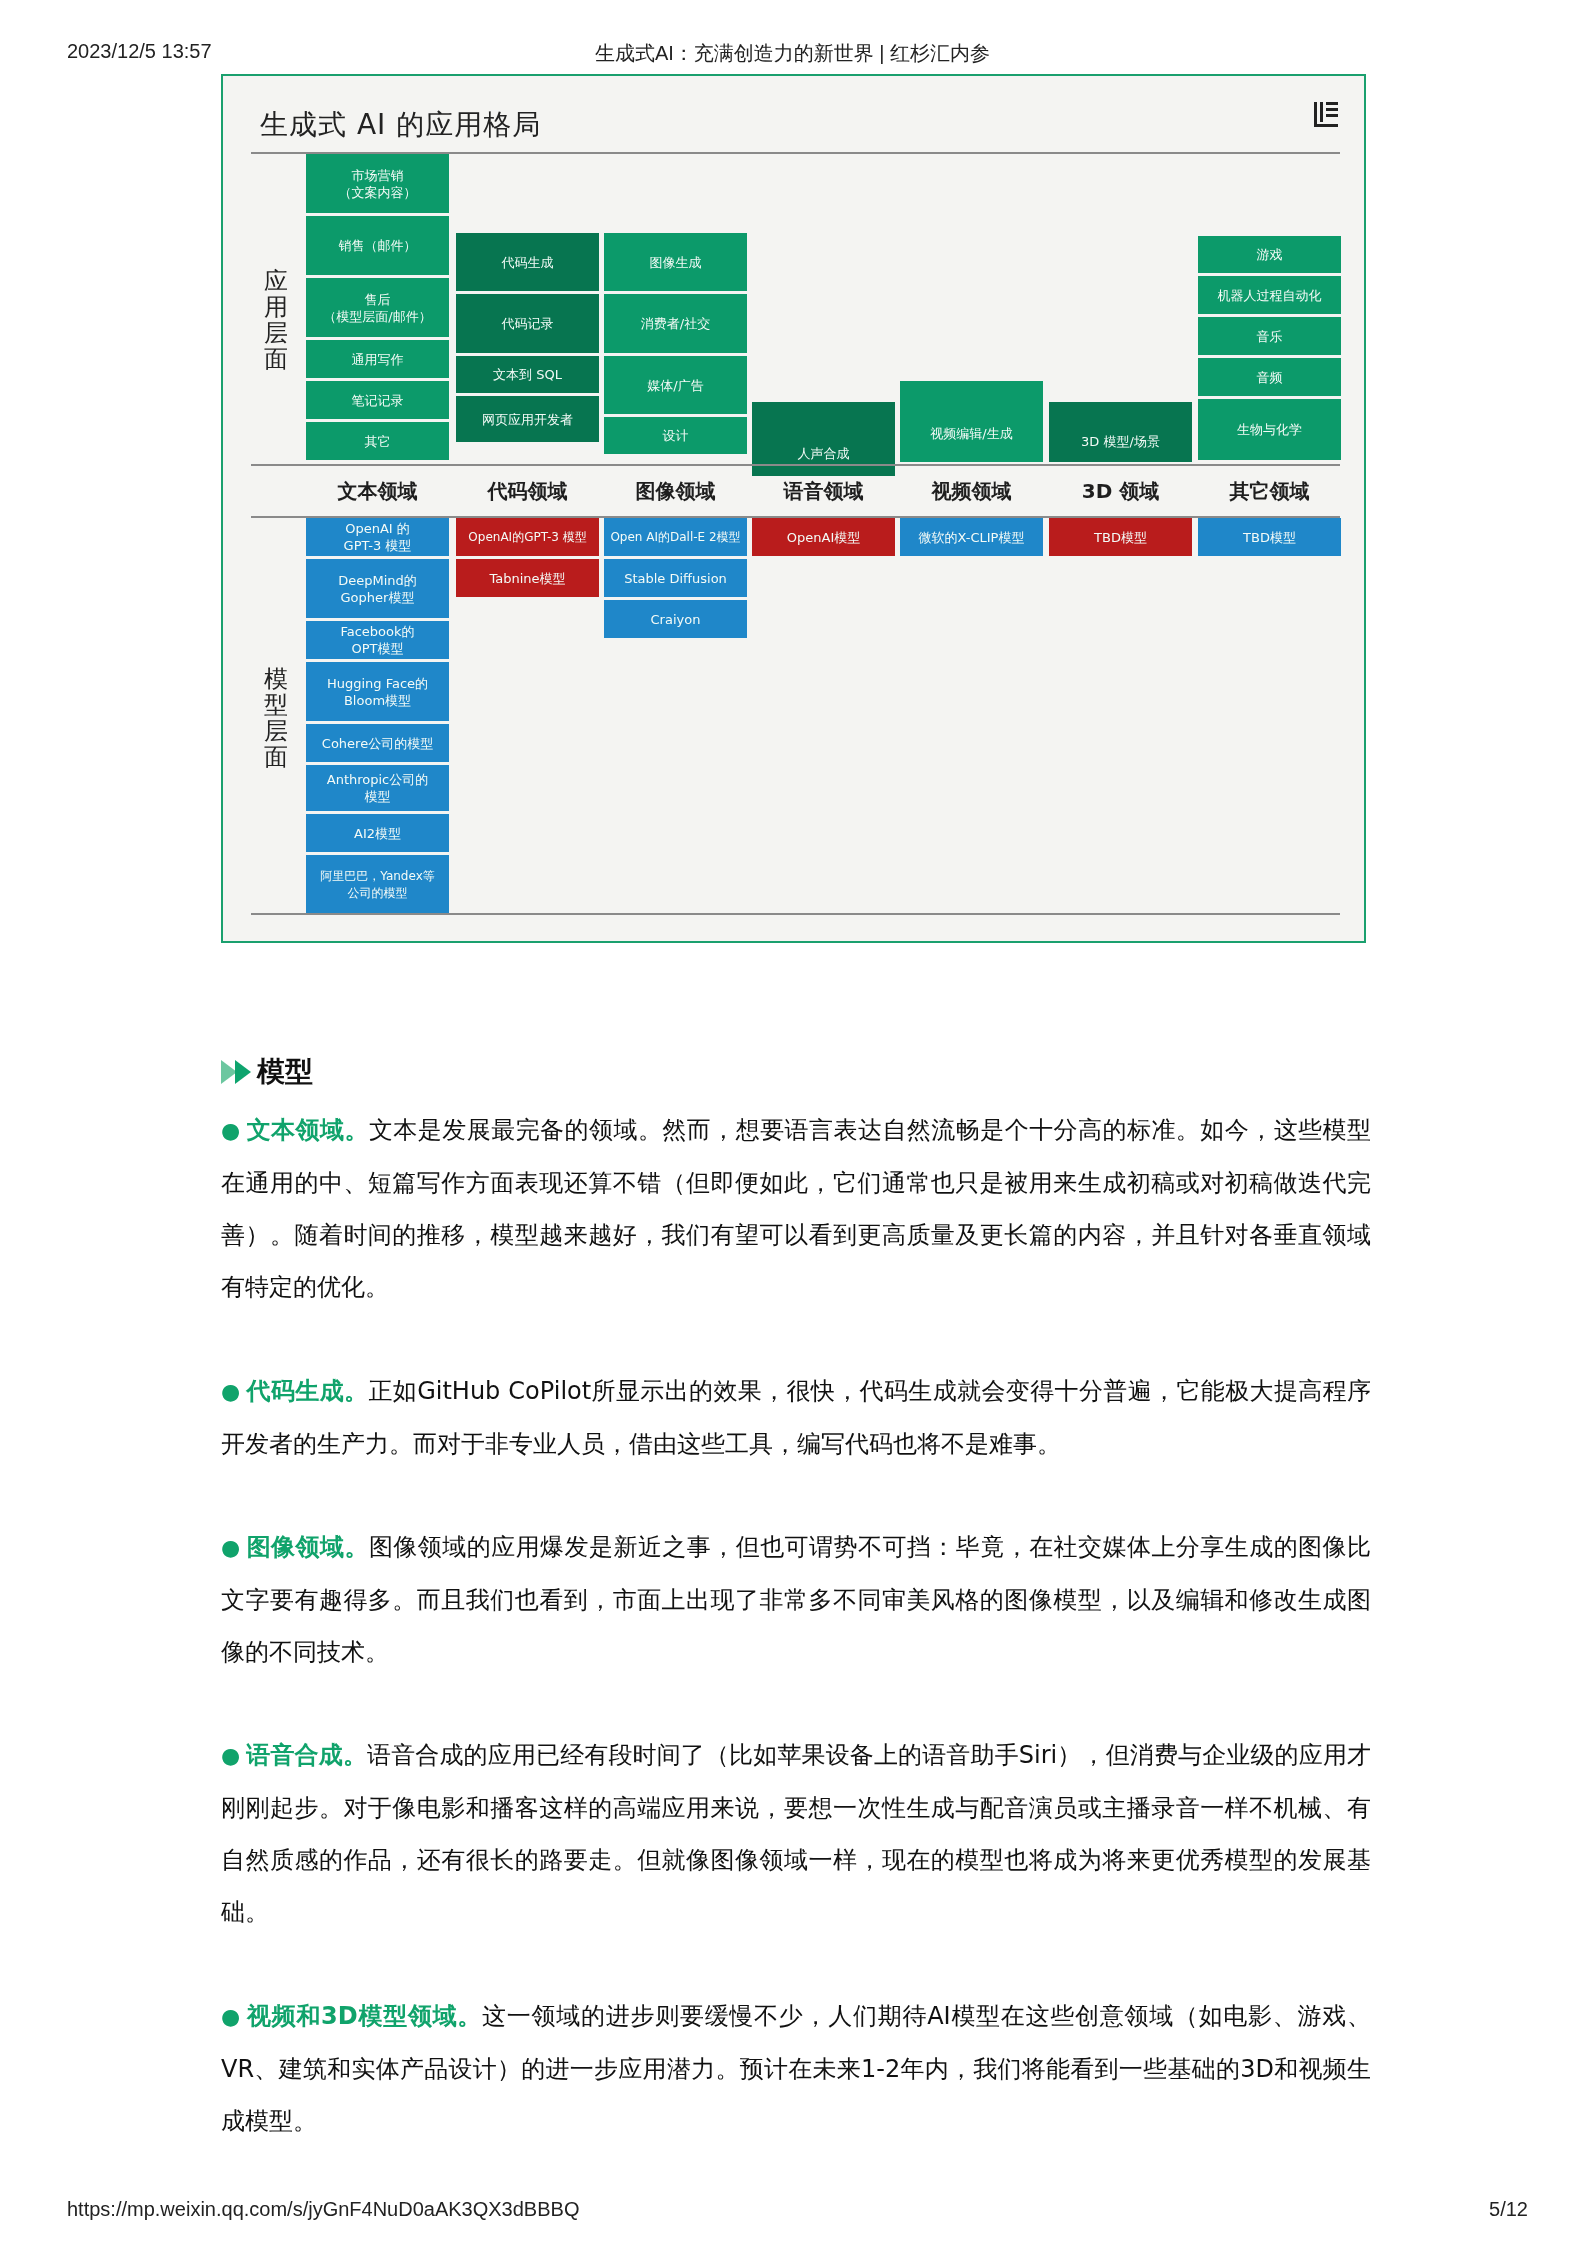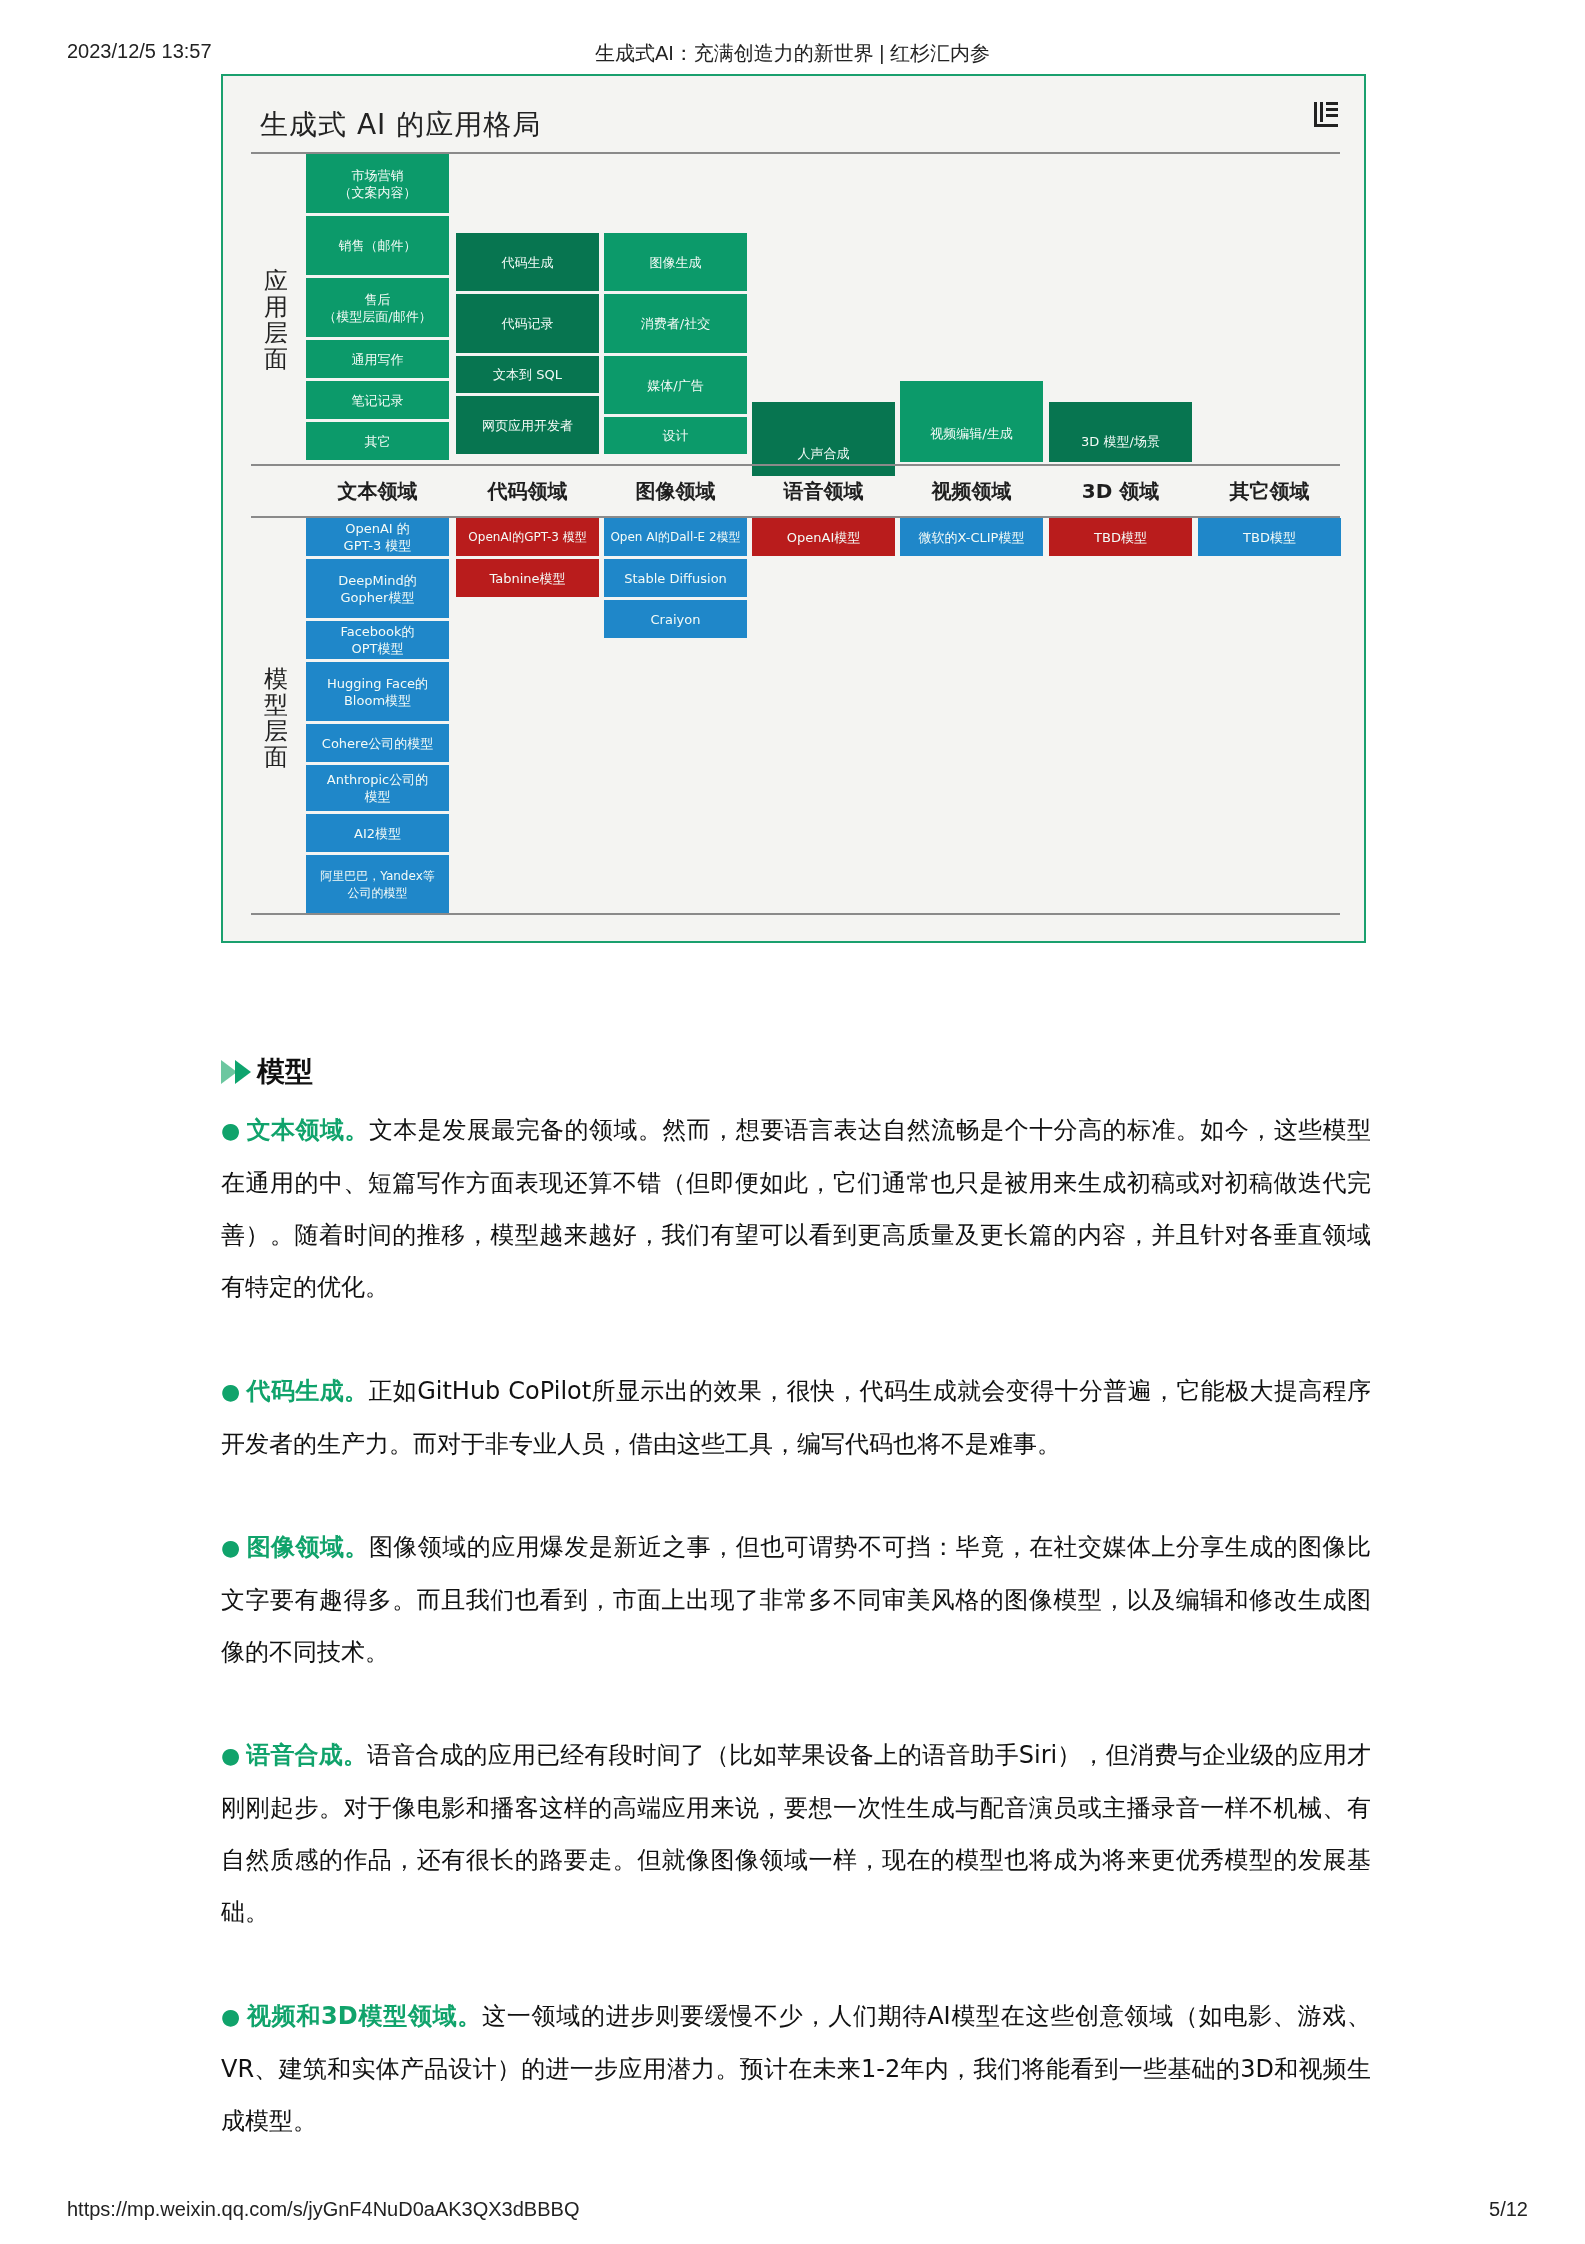--- a/index.html
+++ b/index.html
@@ -72,36 +72,43 @@
     <div class="cell g1" style="height:59px; white-space:pre-line;">售后
 （模型层面/邮件）</div>
     <div class="cell g1" style="height:38px;">通用写作</div>
     <div class="cell g1" style="height:38px;">笔记记录</div>
     <div class="cell g1" style="height:38px;">其它</div>
   </div>
   <div class="col" style="left:233px; top:157px; width:143px;">
     <div class="cell g2" style="height:58px;">代码生成</div>
     <div class="cell g2" style="height:59px;">代码记录</div>
     <div class="cell g2" style="height:37px;">文本到 SQL</div>
-    <div class="cell g2" style="height:58px;">网页应用开发者</div>
+    <div class="cell g2" style="height:46px;">网页应用开发者</div>
   </div>
   <div class="col" style="left:381px; top:157px; width:143px;">
     <div class="cell g1" style="height:58px;">图像生成</div>
     <div class="cell g1" style="height:59px;">消费者/社交</div>
     <div class="cell g1" style="height:58px;">媒体/广告</div>
     <div class="cell g1" style="height:37px;">设计</div>
   </div>
   <div class="col" style="left:529px; top:326px; width:143px;">
     <div class="cell g2" style="height:74px; align-items:flex-end; padding-bottom:14px;">人声合成</div>
   </div>
   <div class="col" style="left:677px; top:305px; width:143px;">
     <div class="cell g1" style="height:81px; align-items:flex-end; padding-bottom:20px;">视频编辑/生成</div>
   </div>
   <div class="col" style="left:826px; top:326px; width:143px;">
     <div class="cell g2" style="height:60px; align-items:flex-end; padding-bottom:12px;">3D 模型/场景</div>
+  </div>
+  <div class="col" style="left:975px; top:160px; width:143px;">
+    <div class="cell g1" style="height:37px;">游戏</div>
+    <div class="cell g1" style="height:38px;">机器人过程自动化</div>
+    <div class="cell g1" style="height:38px;">音乐</div>
+    <div class="cell g1" style="height:38px;">音频</div>
+    <div class="cell g1" style="height:61px;">生物与化学</div>
   </div>
 
   <div class="hline" style="top:388px;"></div>
 
   <div class="domain-label" style="left:83px; width:143px; top:402px;">文本领域</div>
   <div class="domain-label" style="left:233px; width:143px; top:402px;">代码领域</div>
   <div class="domain-label" style="left:381px; width:143px; top:402px;">图像领域</div>
   <div class="domain-label" style="left:529px; width:143px; top:402px;">语音领域</div>
   <div class="domain-label" style="left:677px; width:143px; top:402px;">视频领域</div>
   <div class="domain-label" style="left:826px; width:143px; top:402px;">3D 领域</div>

